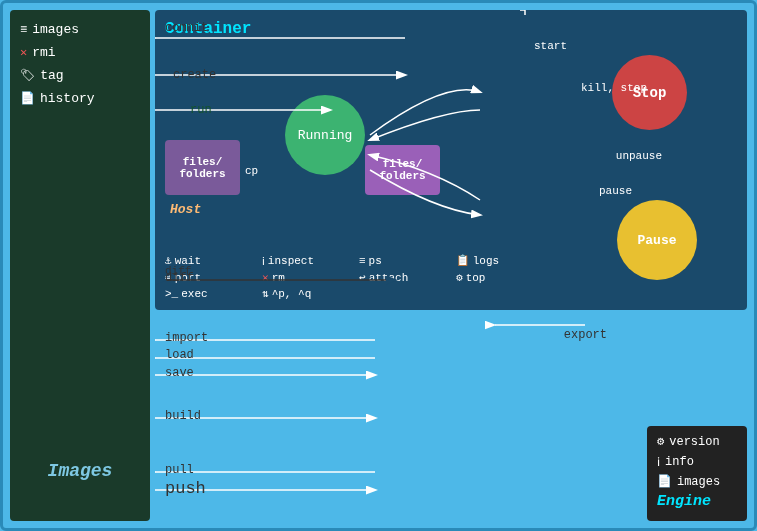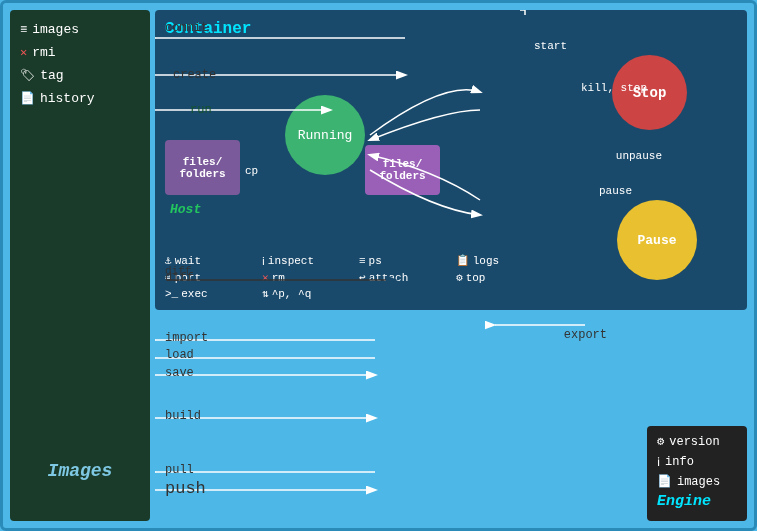--- a/index.html
+++ b/index.html
@@ -175,21 +175,21 @@
       color: white;
       font-size: 11px;
       font-weight: bold;
       text-align: center;
     }
 
     .host-label {
       position: absolute;
       left: 15px;
       top: 192px;
-      color: #22c55e;
+      color: #fdba74;
       font-size: 13px;
       font-weight: bold;
       font-style: italic;
       text-align: center;
     }
 
     .cmd-item {
       color: white;
       font-size: 11px;
       display: flex;

